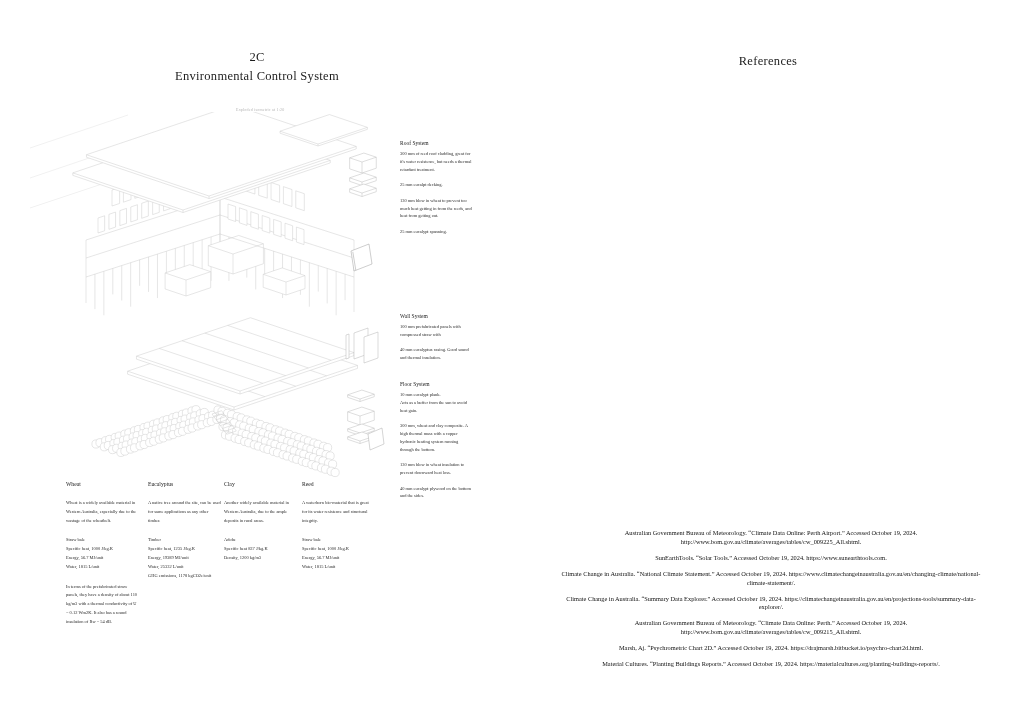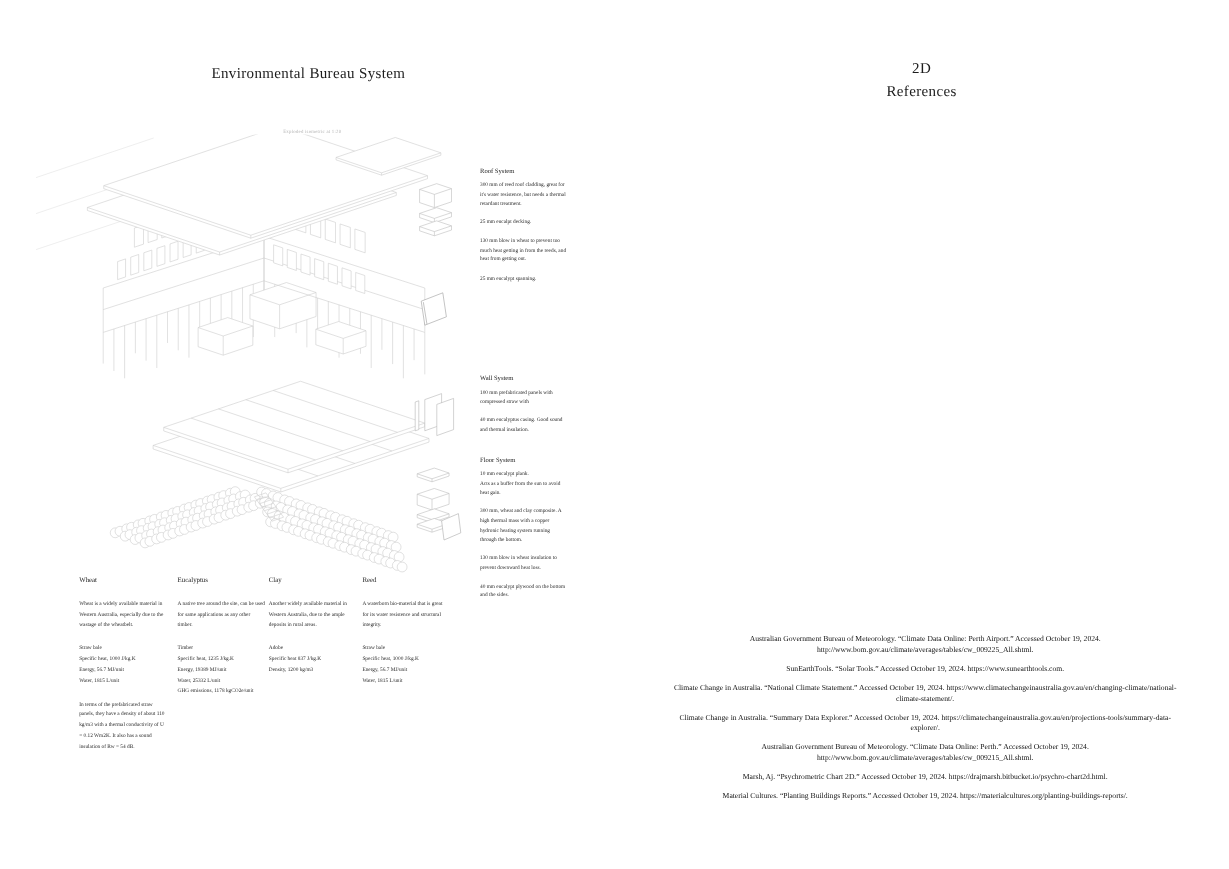--- a/index.html
+++ b/index.html
@@ -20,25 +20,25 @@
   .refs{position:absolute;left:556px;top:529px;width:430px;}
   .refs p{font-size:6.35px;line-height:8.7px;margin:0 0 7.4px 0;text-align:center;
           overflow-wrap:anywhere;color:#111;}
 </style>
 </head>
 <body>
 
 <div class="page">
 
   <div class="head" style="left:117px;top:50px;width:280px;">
-    <div class="title">Environmental Bureau System</div>
+    <div class="num">2C</div>
+    <div class="title">Environmental Control System</div>
   </div>
 
   <div class="head" style="left:628px;top:50px;width:280px;">
-    <div class="num">2D</div>
     <div class="title">References</div>
   </div>
 
   <div class="caption">Exploded isometric at 1:20</div>
 
   <svg class="iso" id="iso" viewBox="0 0 360 368">
       <line x1="2" y1="36" x2="100" y2="3" stroke="#e3e3e3" stroke-width="0.5"></line>
       <line x1="2" y1="66" x2="138" y2="20" stroke="#e3e3e3" stroke-width="0.5"></line>
       <line x1="2" y1="96" x2="170" y2="40" stroke="#e3e3e3" stroke-width="0.5"></line>
       <circle cx="68" cy="332" r="4.1" fill="#fff" stroke="#cccccc" stroke-width="0.5"></circle>

